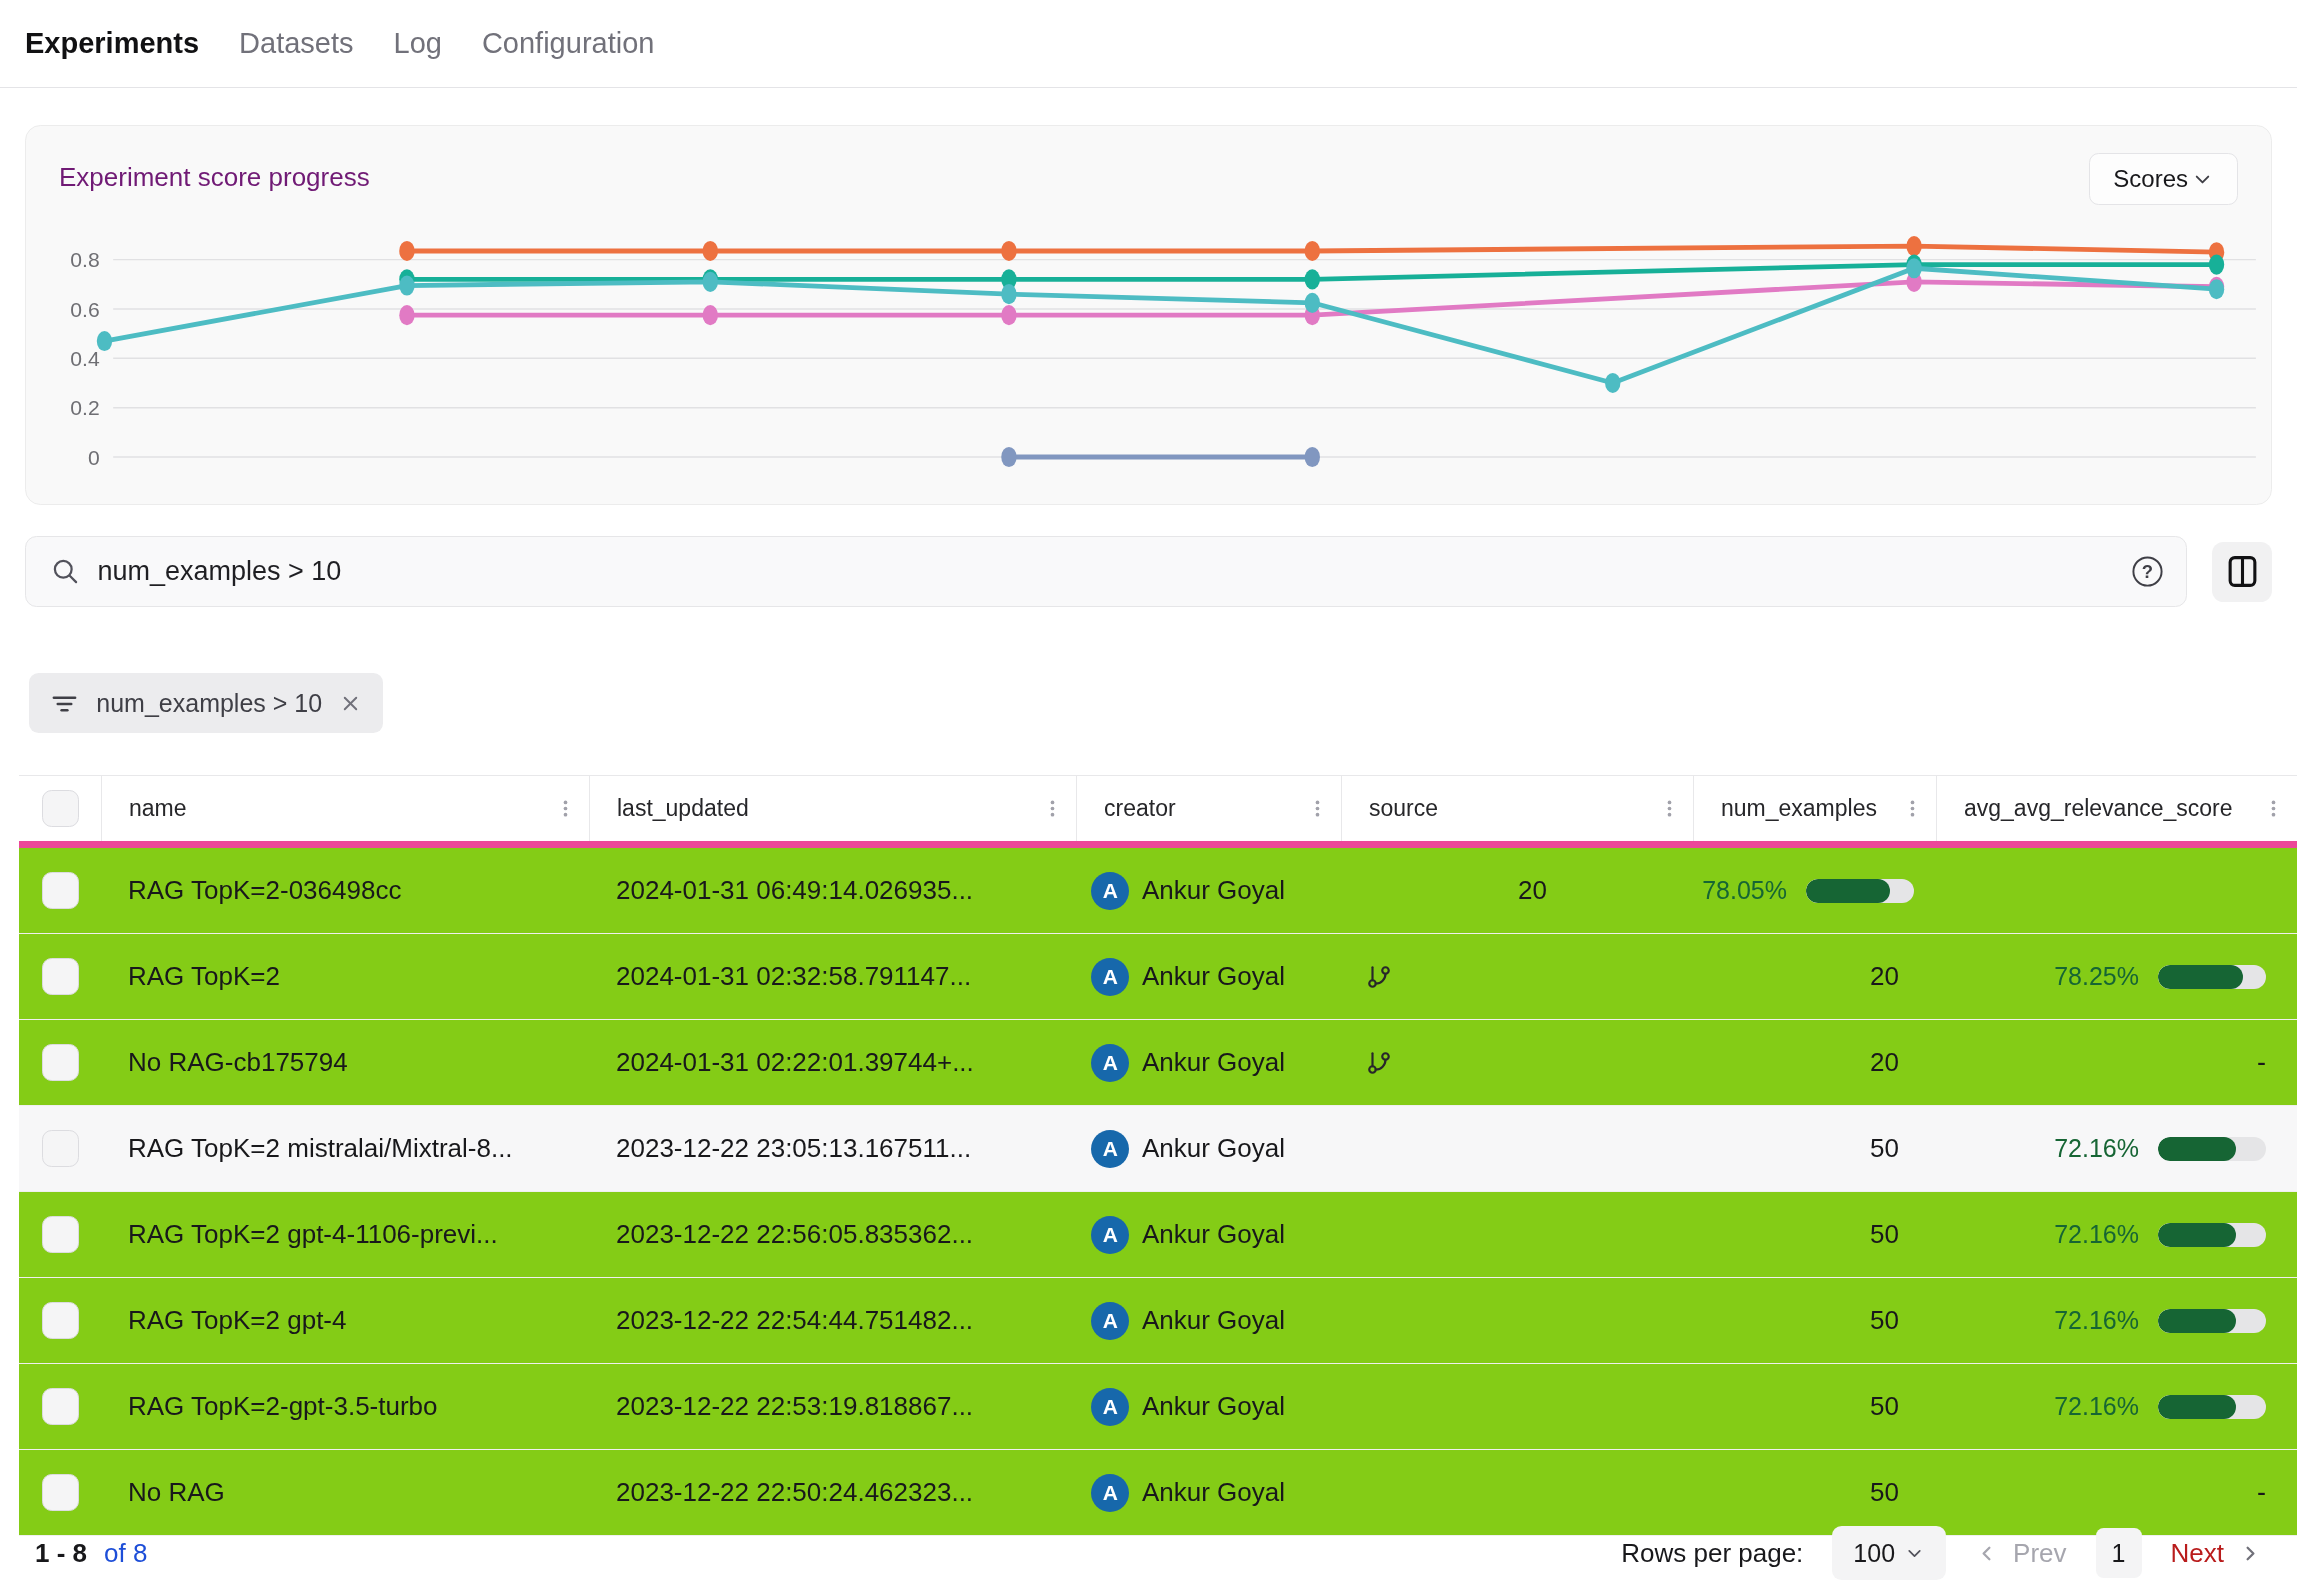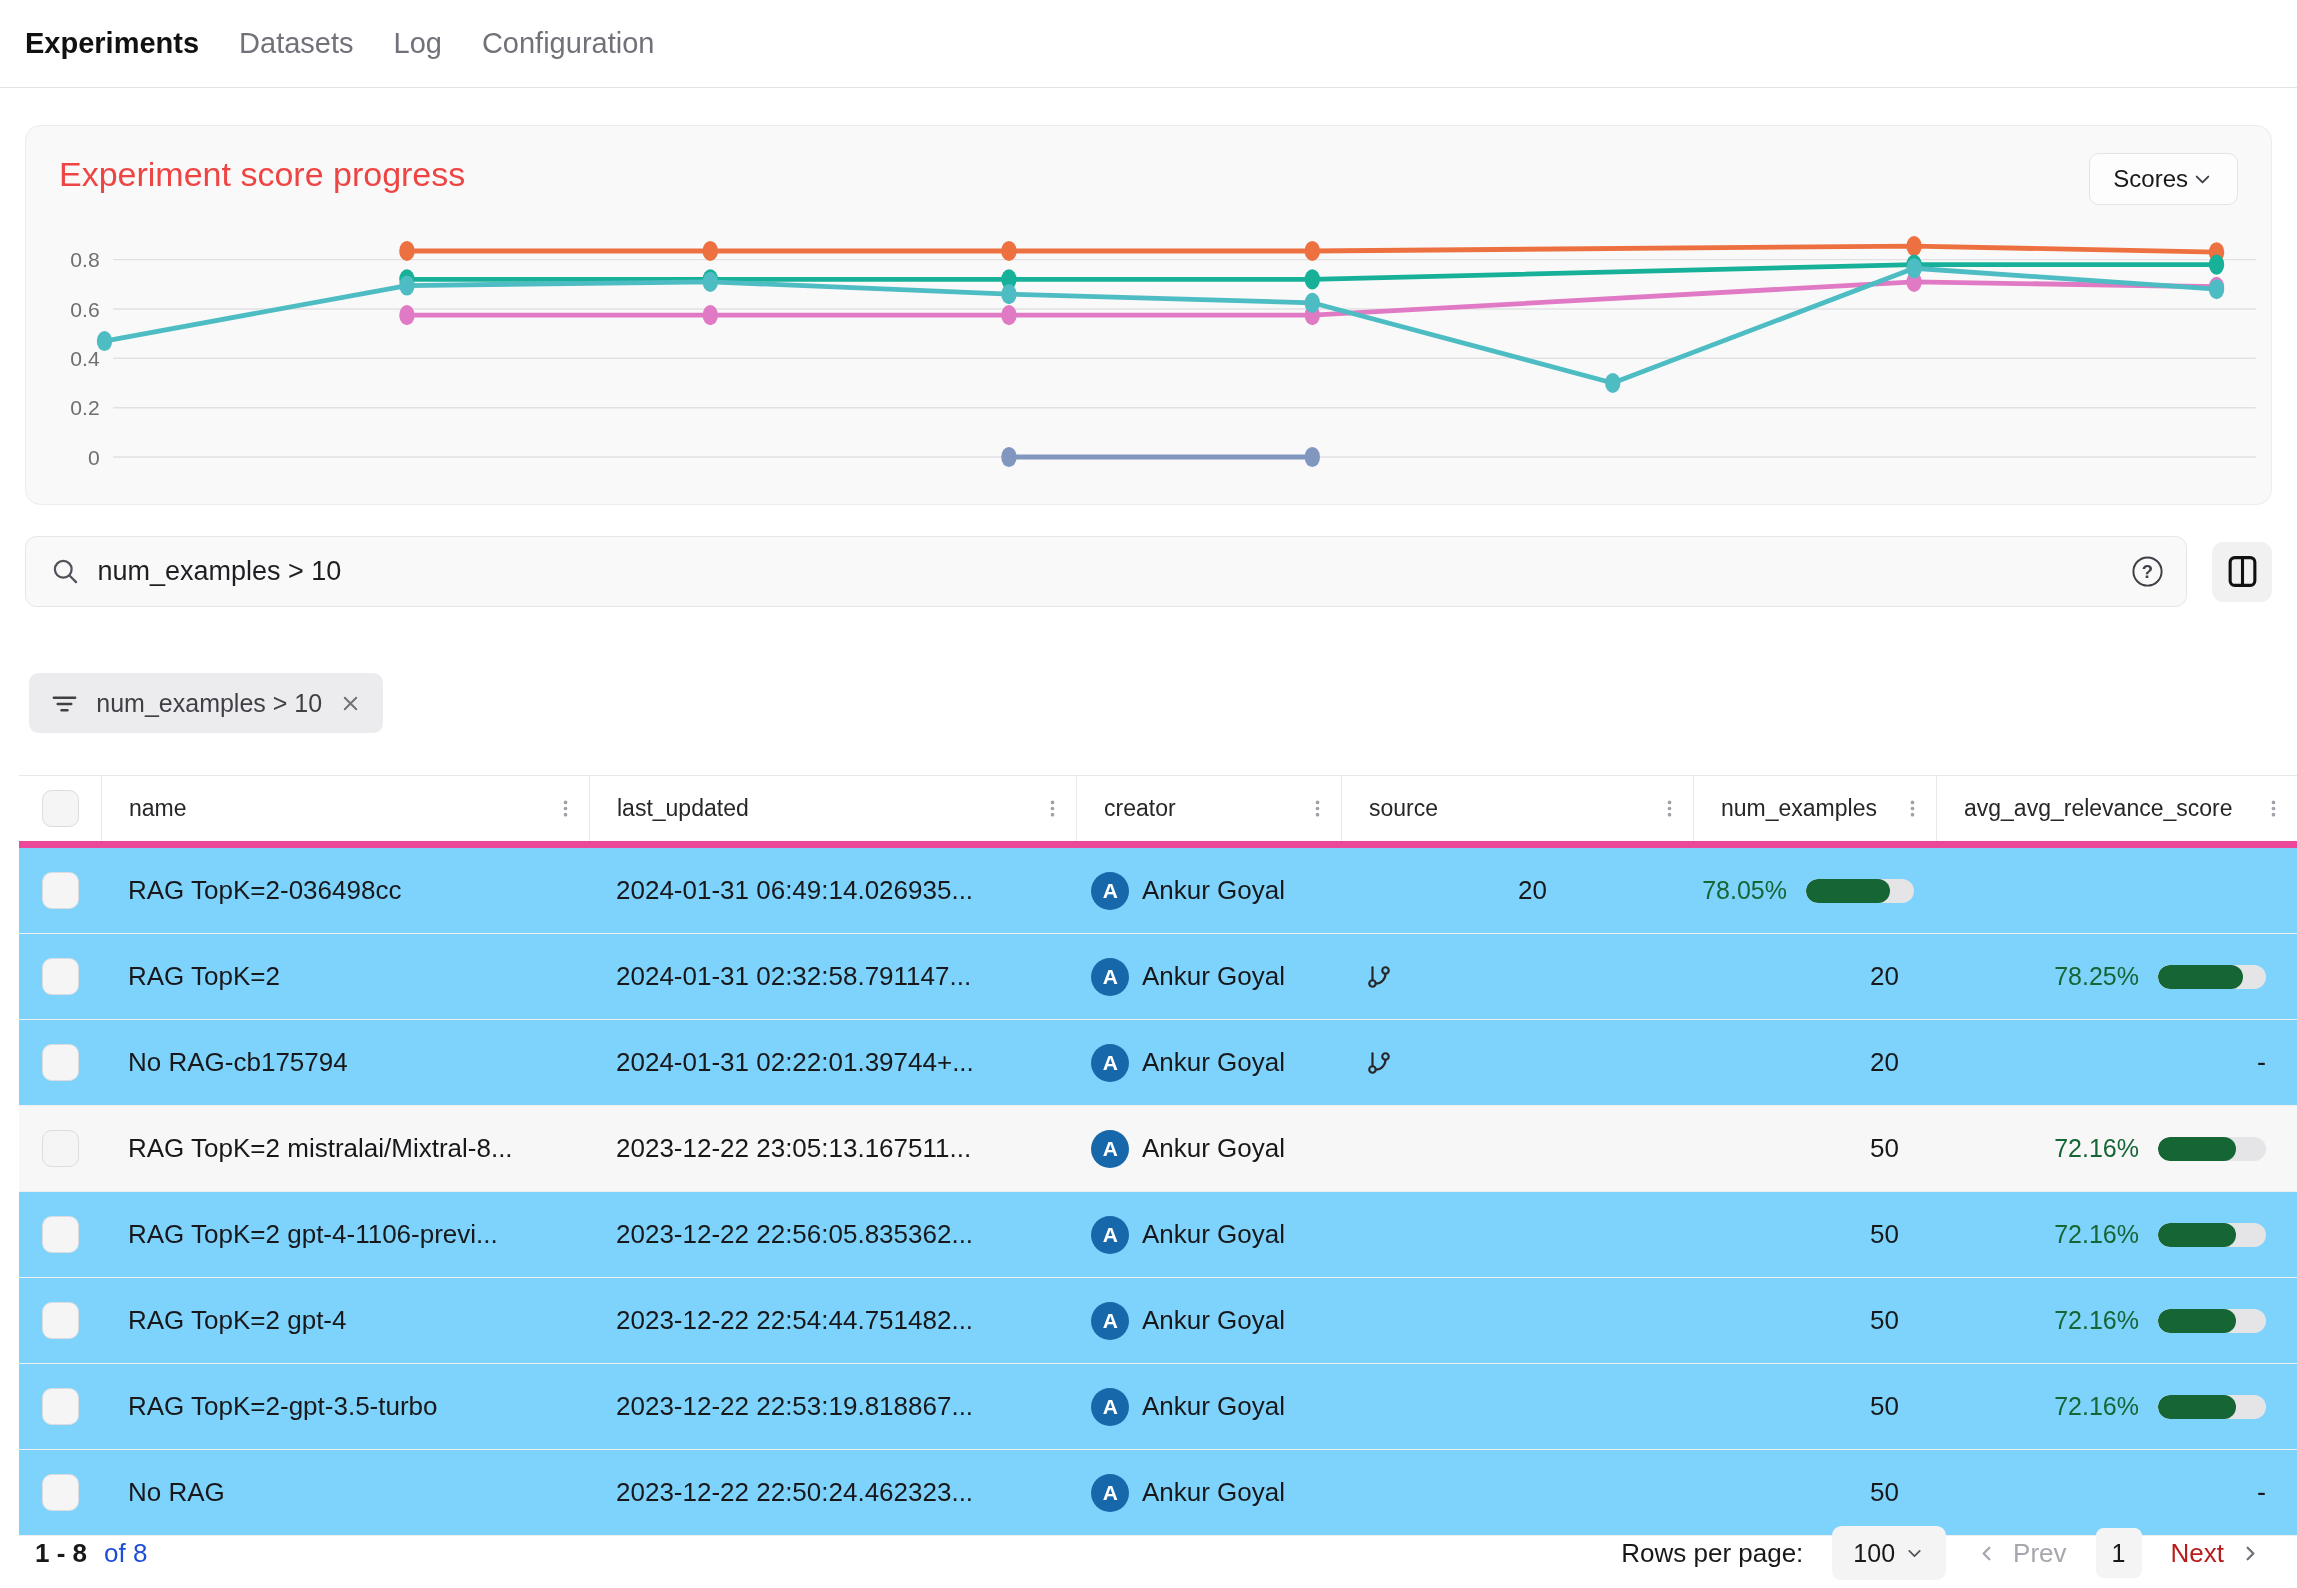--- a/index.html
+++ b/index.html
@@ -9,21 +9,21 @@
     --score-green:#166534;--avatar-blue:#1768ab;
   }
   
   .topnav{display:flex;align-items:center;gap:40px;height:87px;padding:0 25px;
     border-bottom:1px solid #e4e4e7;}
   .navtab{font-size:29px;color:#71717a;cursor:pointer;}
   .navtab.active{color:#111113;font-weight:700;}
   
   .chart-card{position:relative;margin:37px 25px 0 25px;width:2245px;height:378px;
     background:#f9f9f9;border:1px solid #ececec;border-radius:15.4px;}
-  .chart-title{position:absolute;left:33px;top:29px;font-size:34px;color:#ef4444;}
+  .chart-title{position:absolute;left:33px;top:36px;font-size:26px;color:#701a75;}
   .scores-btn{position:absolute;right:33px;top:27px;height:52px;display:flex;align-items:center;
     gap:3px;padding:0 23px;background:#fdfdfd;border:1px solid #e4e4e7;border-radius:9.6px;
     font-size:24px;color:#18181b;cursor:pointer;}
   .chart-svg{position:absolute;left:0;top:91px;}
   
   .search-row{display:flex;margin:31px 25px 0 25px;gap:25px;align-items:center;}
   .search-bar{position:relative;width:2165px;height:71px;background:#f9f9fa;
     border:1px solid #e6e6e8;border-radius:11.5px;display:flex;align-items:center;box-sizing:border-box;}
   .search-bar .mag{margin-left:25px;display:flex;}
   .search-input{flex:1;margin-left:15.4px;border:none;outline:none;background:transparent;
@@ -46,21 +46,21 @@
   .col-check{width:82px;min-width:82px;}
   .col-name{width:488px;min-width:488px;}
   .col-date{width:487px;min-width:487px;}
   .col-creator{width:265px;min-width:265px;}
   .col-source{width:352px;min-width:352px;}
   .col-num{width:243px;min-width:243px;}
   .col-score{width:361px;min-width:361px;}
   .th.col-check{padding:0;justify-content:center;border-left:none;}
   .checkbox{width:37px;height:37px;border-radius:9.6px;background:#f5f5f6;border:1.4px solid #dcdce0;
     box-sizing:border-box;display:inline-block;cursor:pointer;}
-  .tr{display:flex;height:85px;border-bottom:1px solid #efefef;background:#7dd3fc;}
+  .tr{display:flex;height:85px;border-bottom:1px solid #efefef;background:#84cc16;}
   .tr.hl{background:#f7f7f8;}
   .td{display:flex;align-items:center;box-sizing:border-box;font-size:26px;color:#18181b;}
   .td.col-check{justify-content:center;}
   .td.col-name{padding-left:27px;}
   .td.col-date{padding-left:27px;}
   .td.col-creator{padding-left:15.4px;gap:12.5px;}
   .td.col-source{padding-left:25px;}
   .td.col-num{justify-content:flex-end;padding-right:37px;}
   .td.col-score{justify-content:flex-end;padding-right:31px;gap:19px;}
   .av{width:38px;height:38px;border-radius:50%;background:var(--avatar-blue);color:#fff;

